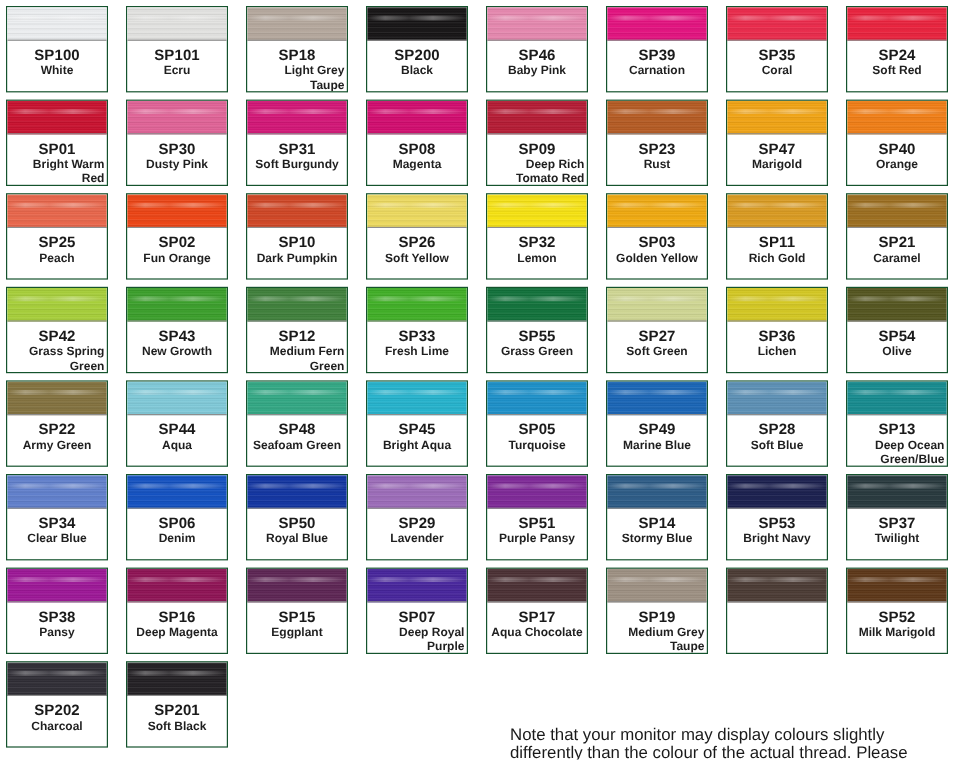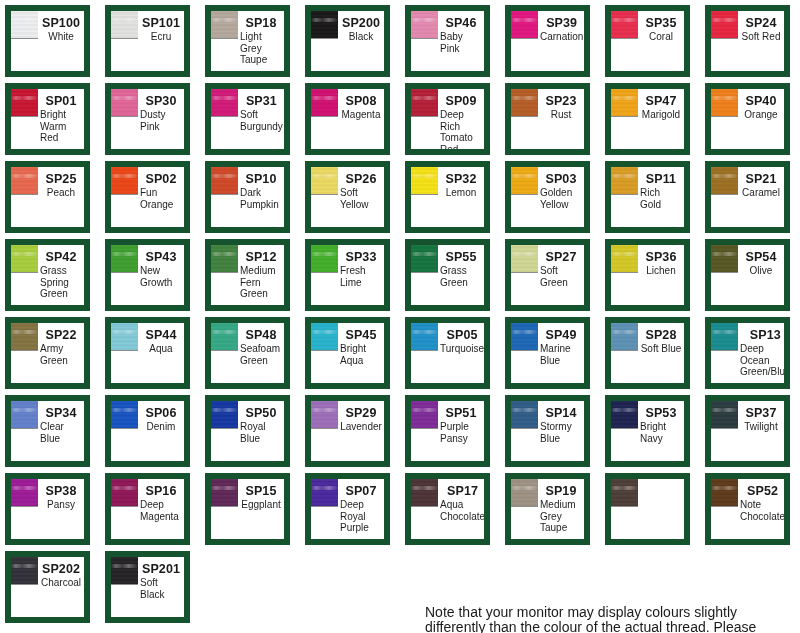--- a/index.html
+++ b/index.html
@@ -20,25 +20,25 @@
     left:5px;top:5px;
     width:790px;
     display:grid;
     grid-template-columns:repeat(8,85px);
     grid-auto-rows:72px;
     column-gap:15px;
     row-gap:6px;
   }
   .swatch-card{
     width:85px;height:72px;
-    border:6px solid #14532d;
+    border:1px solid #14532d;
     box-sizing:border-box;
     background:#ffffff;
     display:flex;
-    flex-direction:row;
+    flex-direction:column;
     overflow:hidden;
   }
   .swatch-colour{
     position:relative;
     height:27px;
     flex:0 0 27px;
     border-bottom:1px solid #8d8d8d;
     overflow:hidden;
   }
   
@@ -77,24 +77,24 @@
   }
   .swatch-code{
     font-size:12.5px;
     font-weight:bold;
     color:#1a1a1a;
     line-height:14px;
     letter-spacing:0.1px;
   }
   .swatch-name{
     font-size:10px;
-    font-weight:normal;
+    font-weight:bold;
     color:#1f1f1f;
     line-height:11.5px;
-    text-align:left;
+    text-align:right;
     padding:0 2px;
     margin-top:1px;
   }
   .chart-note{
     position:absolute;
     left:425px;
     top:591px;
     width:365px;
     font-size:14px;
     line-height:14.5px;
@@ -486,21 +486,21 @@
           <div class="swatch-name">Medium Grey Taupe</div>
         </div>
       </div>
       <div class="swatch-card">
         <div class="swatch-colour" style="background-color: rgb(74, 58, 51);"></div>
       </div>
       <div class="swatch-card">
         <div class="swatch-colour" style="background-color: rgb(92, 54, 23);"></div>
         <div class="swatch-label">
           <div class="swatch-code">SP52</div>
-          <div class="swatch-name">Note Chocolate</div>
+          <div class="swatch-name">Milk Marigold</div>
         </div>
       </div>
       <div class="swatch-card">
         <div class="swatch-colour" style="background-color: rgb(46, 44, 52);"></div>
         <div class="swatch-label">
           <div class="swatch-code">SP202</div>
           <div class="swatch-name">Charcoal</div>
         </div>
       </div>
       <div class="swatch-card">

